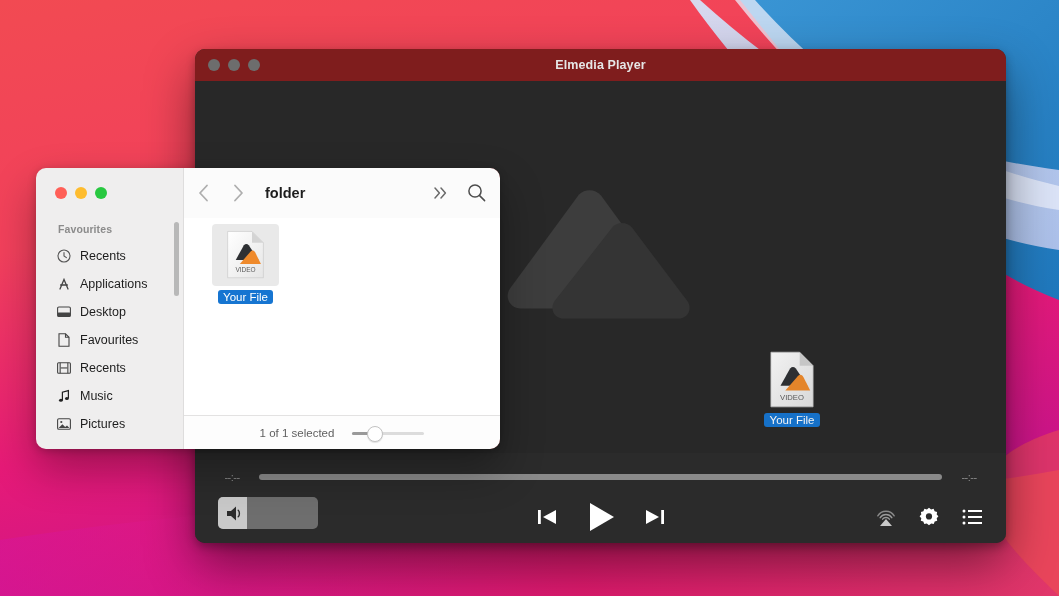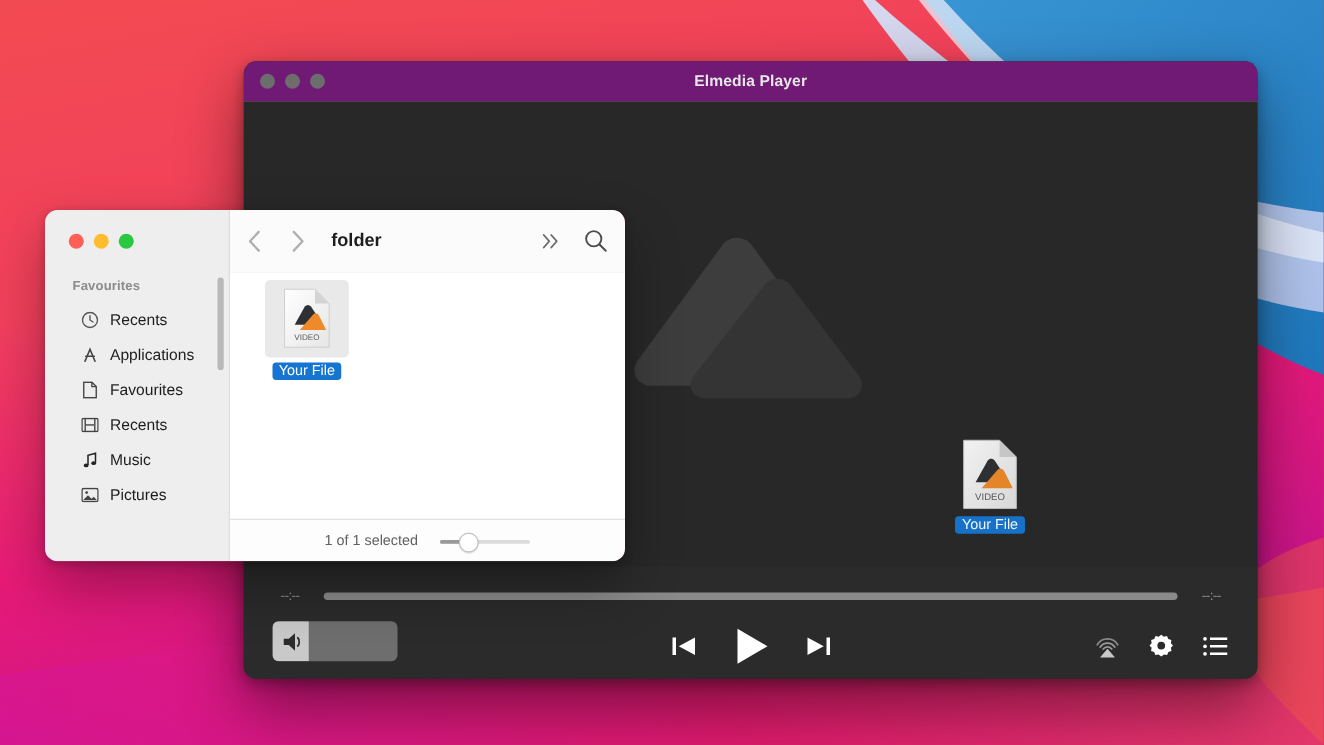--- a/index.html
+++ b/index.html
@@ -13,21 +13,21 @@
   #wallpaper svg{display:block;width:1059px;height:596px;}
 
   
   #player-window{
     position:absolute;left:195px;top:49px;width:811px;height:494px;
     background:#2b2b2b;border-radius:10px;
     box-shadow:0 22px 50px rgba(0,0,0,.45), 0 4px 10px rgba(0,0,0,.3);
     overflow:hidden;
   }
   #player-titlebar{
-    position:relative;height:32px;background:#701a75;
+    position:relative;height:32px;background:#7f1d1d;
     border-bottom:1px solid #fca5a5;
     text-decoration:underline;
   }
   #player-title{
     position:absolute;left:0;right:0;top:0;height:32px;line-height:32px;
     text-align:center;color:#e6e6e6;font-size:12.5px;font-weight:bold;
     letter-spacing:.1px;
   }
   .tl-group{position:absolute;left:13px;top:10px;display:flex;gap:8px;}
   .tl{width:12px;height:12px;border-radius:50%;}
@@ -101,21 +101,21 @@
     width:147px;background:#efeeee;position:relative;
     border-right:1px solid #dedddd;
   }
   #finder-sidebar-tl{position:absolute;left:19px;top:19px;display:flex;gap:8px;}
   .sidebar-section-title{
     position:absolute;left:22px;top:55px;color:#8b8b8b;
     font-size:10.5px;font-weight:bold;letter-spacing:.1px;
   }
   #sidebar-list{position:absolute;left:0;right:0;top:74px;bottom:0;}
   .sidebar-item{
-    display:flex;align-items:center;gap:9px;height:28px;padding-left:28px;
+    display:flex;align-items:center;gap:9px;height:28px;padding-left:20px;
     color:#1d1d1d;font-size:12.5px;
   }
   .sidebar-item .sb-icon{width:15px;height:15px;display:flex;align-items:center;justify-content:center;}
   #sidebar-scrollbar{
     position:absolute;right:4px;top:54px;width:5px;height:74px;
     background:#b8b8b8;border-radius:3px;
   }
 
   #finder-main{flex:1;background:#7f1d1d;position:relative;}
   #finder-toolbar{
@@ -309,20 +309,29 @@
         <span class="sb-icon">
           <svg width="14" height="14" viewBox="0 0 14 14">
               <path d="M3 12 L7 2.4 L11 12" stroke="#444" stroke-width="1.3" fill="none" stroke-linecap="round"></path>
               <path d="M3.6 8 H10.4" stroke="#444" stroke-width="1.3" stroke-linecap="round"></path>
             </svg>
         </span>
         <span>Applications</span>
       </div>
       <div class="sidebar-item">
         <span class="sb-icon">
+          <svg width="14" height="12" viewBox="0 0 14 12">
+              <rect x="0.6" y="1" width="12.8" height="9.5" rx="1.3" fill="none" stroke="#444" stroke-width="1.1"></rect>
+              <rect x="0.6" y="6.6" width="12.8" height="3.9" rx="1" fill="#444"></rect>
+            </svg>
+        </span>
+        <span>Desktop</span>
+      </div>
+      <div class="sidebar-item">
+        <span class="sb-icon">
           <svg width="12" height="14" viewBox="0 0 12 14">
               <path d="M1 0.8 H7.5 L11 4.3 V13.2 H1 Z" fill="none" stroke="#444" stroke-width="1.1"></path>
               <path d="M7.5 0.8 V4.3 H11" fill="none" stroke="#444" stroke-width="1.1"></path>
             </svg>
         </span>
         <span>Favourites</span>
       </div>
       <div class="sidebar-item">
         <span class="sb-icon">
           <svg width="14" height="12" viewBox="0 0 14 12">

